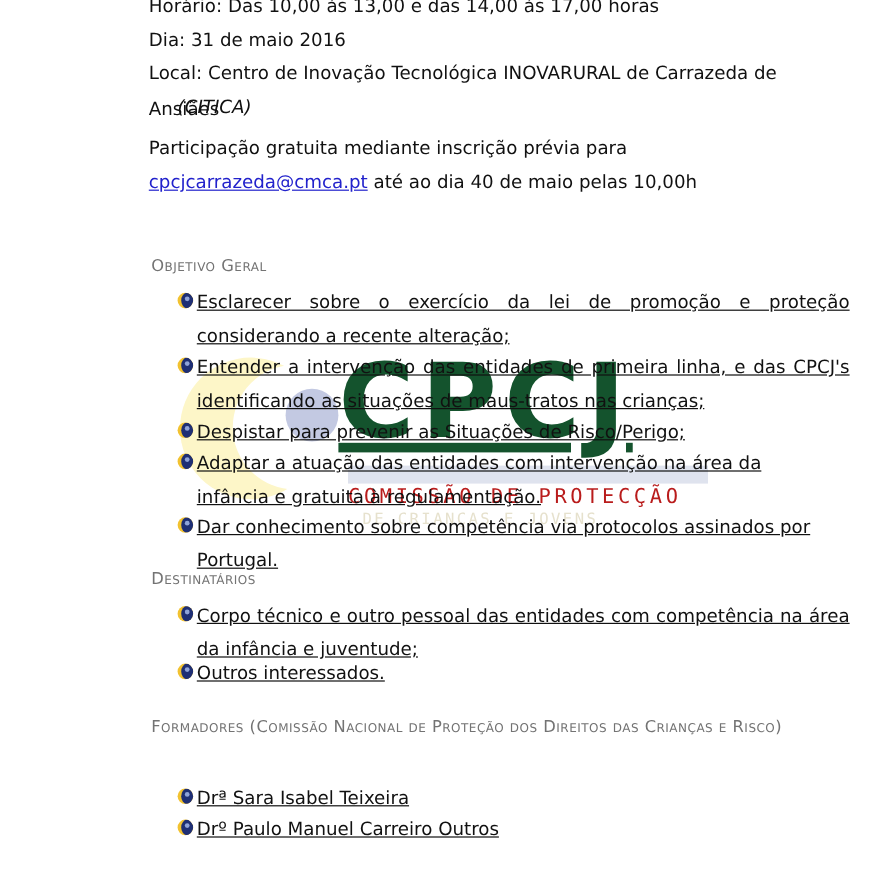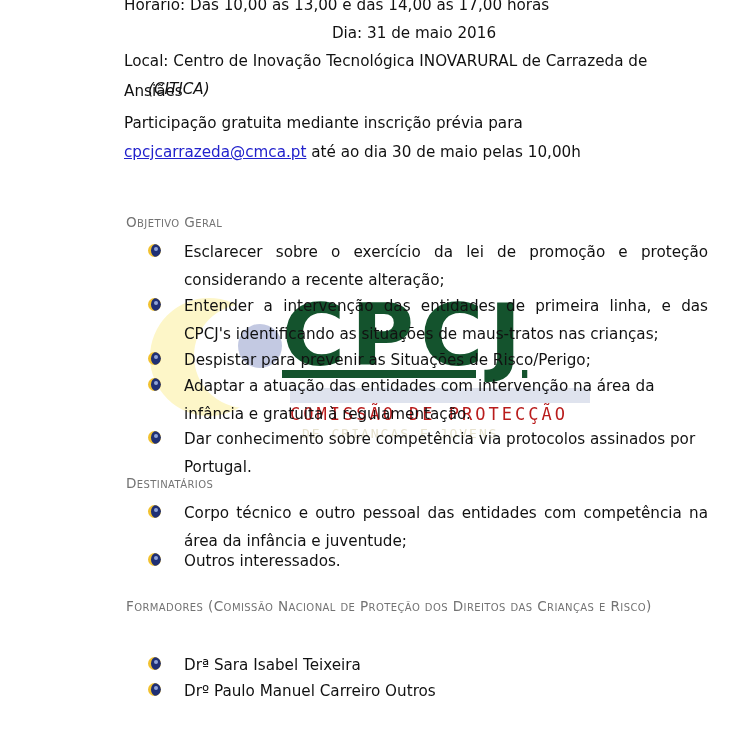--- a/index.html
+++ b/index.html
@@ -160,21 +160,22 @@
     left: 6px;
     top: 3px;
     width: 4px;
     height: 4px;
     border-radius: 50%;
     background: #8fa3d8;
     z-index: 3;
   }
   .bullet-row .btext {
     display: block;
-    margin-left: 36px;
+    margin-left: 16px;
+    text-decoration: underline;
   }
   .justify { text-align: justify; }
 </style>
 </head>
 <body>
 
 <div id="page">
 
   <div id="watermark">
     <div class="wm-moon"></div>
@@ -182,26 +183,26 @@
     <div class="wm-dot"></div>
     <div class="wm-cpcj">CPCJ</div>
     <div class="wm-bar"></div>
     <div class="wm-line1">COMISSÃO DE PROTECÇÃO</div>
     <div class="wm-line2">DE CRIANÇAS E JOVENS</div>
   </div>
 
   <div id="content">
 
     <div class="para" style="top:-10px;">Horário: Das 10,00 às 13,00 e das 14,00 às 17,00 horas</div>
-    <div class="para" style="top:18px;text-align:center;">Dia: 31 de maio 2016</div>
+    <div class="para" style="top:18px;">Dia: 31 de maio 2016</div>
     <div class="para" style="top:46px;">Local: Centro de Inovação Tecnológica INOVARURAL de Carrazeda de Ansiães</div>
     <div class="para italic" style="top:74px;margin-left:24px;">(CITICA)</div>
     <div class="para" style="top:108px;">Participação gratuita mediante inscrição prévia para</div>
 
-    <div class="para" style="top:137px;"><a class="mail" href="#">cpcjcarrazeda@cmca.pt</a><span> até ao dia 30 de maio pelas 10,00h</span></div>
+    <div class="para" style="top:137px;"><a class="mail" href="#">cpcjcarrazeda@cmca.pt</a><span> até ao dia 40 de maio pelas 10,00h</span></div>
 
     <div class="section-head" style="top:207px;">Objetivo Geral</div>
 
     <div class="bullet-row" style="top:238px;">
       <span class="marker"></span>
       <span class="btext justify">Esclarecer sobre o exercício da lei de promoção e proteção considerando a recente alteração;</span>
     </div>
 
     <div class="bullet-row" style="top:292px;">
       <span class="marker"></span>

